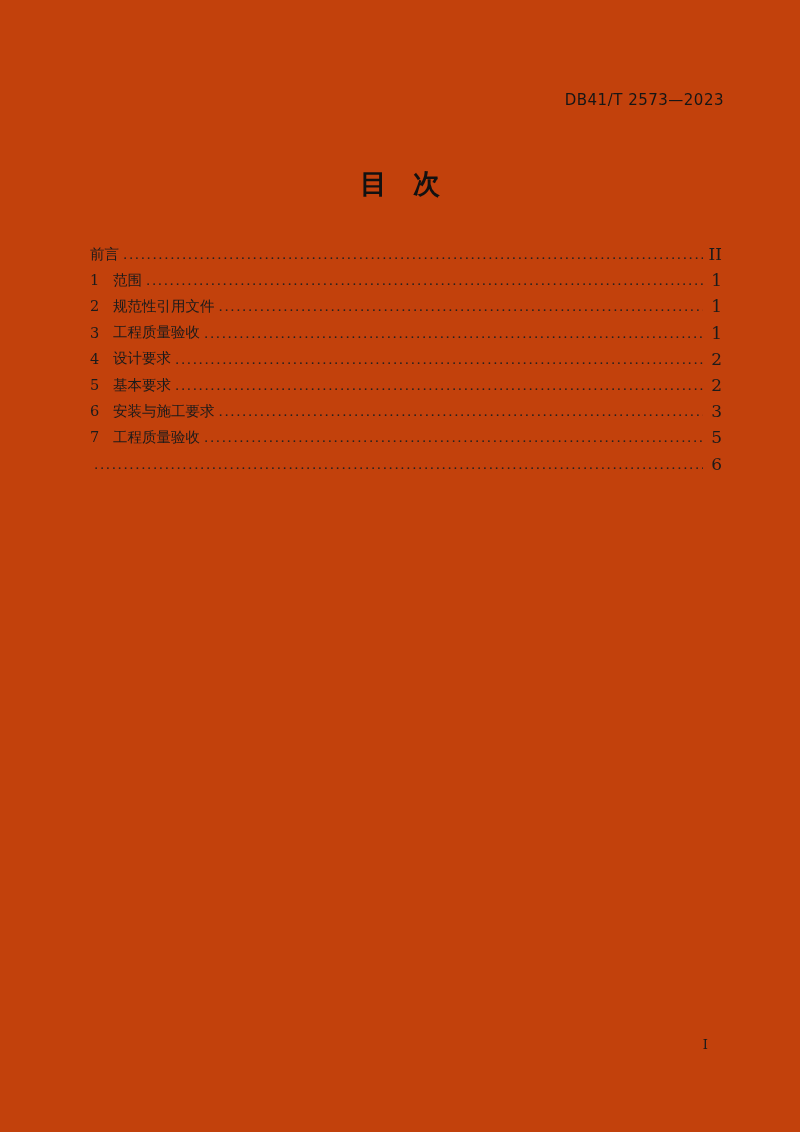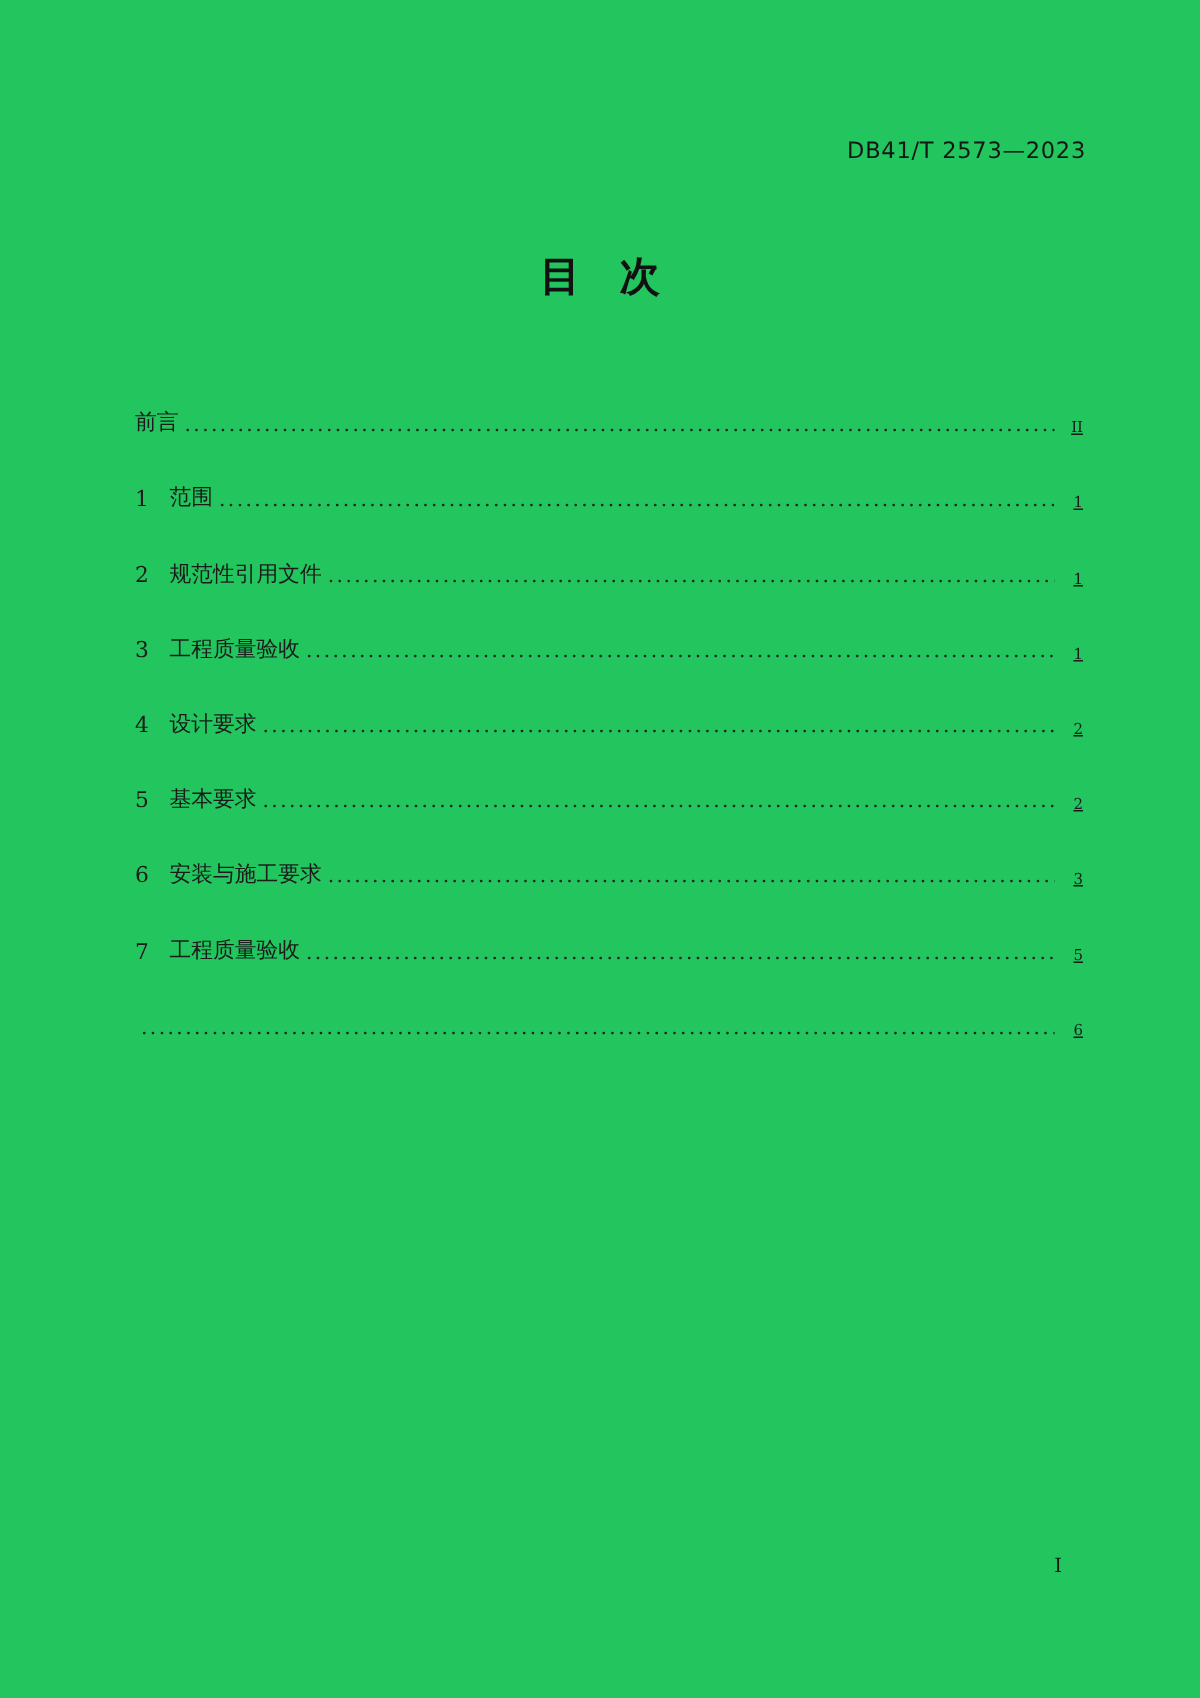--- a/index.html
+++ b/index.html
@@ -4,21 +4,21 @@
 <style>
   html, body {
     margin: 0;
     padding: 0;
     background: #ffffff;
   }
   .page {
     position: relative;
     width: 800px;
     height: 1132px;
-    background: #22c55e;
+    background: #c2410c;
     color: #1b1b1b;
     font-family: "DejaVu Serif", "Liberation Serif", serif;
     overflow: hidden;
   }
   .doc-number {
     position: absolute;
     top: 91px;
     right: 76px;
     font-size: 15px;
     letter-spacing: 0.5px;
@@ -38,25 +38,24 @@
     color: #111111;
   }
   .toc {
     position: absolute;
     top: 241px;
     left: 90px;
     right: 78px;
   }
   .toc-row {
     display: flex;
-    align-items: flex-end;
+    align-items: center;
     height: 26.2px;
     font-size: 14.5px;
     color: #1b1b1b;
-    margin-top: 24px;
   }
   .toc-num {
     flex: 0 0 auto;
     display: inline-block;
     min-width: 23px;
   }
   .toc-num:empty { display: none; }
   .toc-title {
     flex: 0 0 auto;
     white-space: pre;
@@ -67,22 +66,21 @@
     white-space: nowrap;
     margin: 0 3px 0 4px;
     font-size: 13.5px;
     letter-spacing: 1.6px;
     color: #222222;
   }
   .toc-page {
     flex: 0 0 auto;
     min-width: 16px;
     text-align: right;
-    font-size: 10px;
-    text-decoration: underline;
+    font-size: 17px;
   }
   .footer-page-number {
     position: absolute;
     top: 1037px;
     right: 92px;
     font-size: 13px;
     color: #1b1b1b;
   }
 </style>
 </head>

